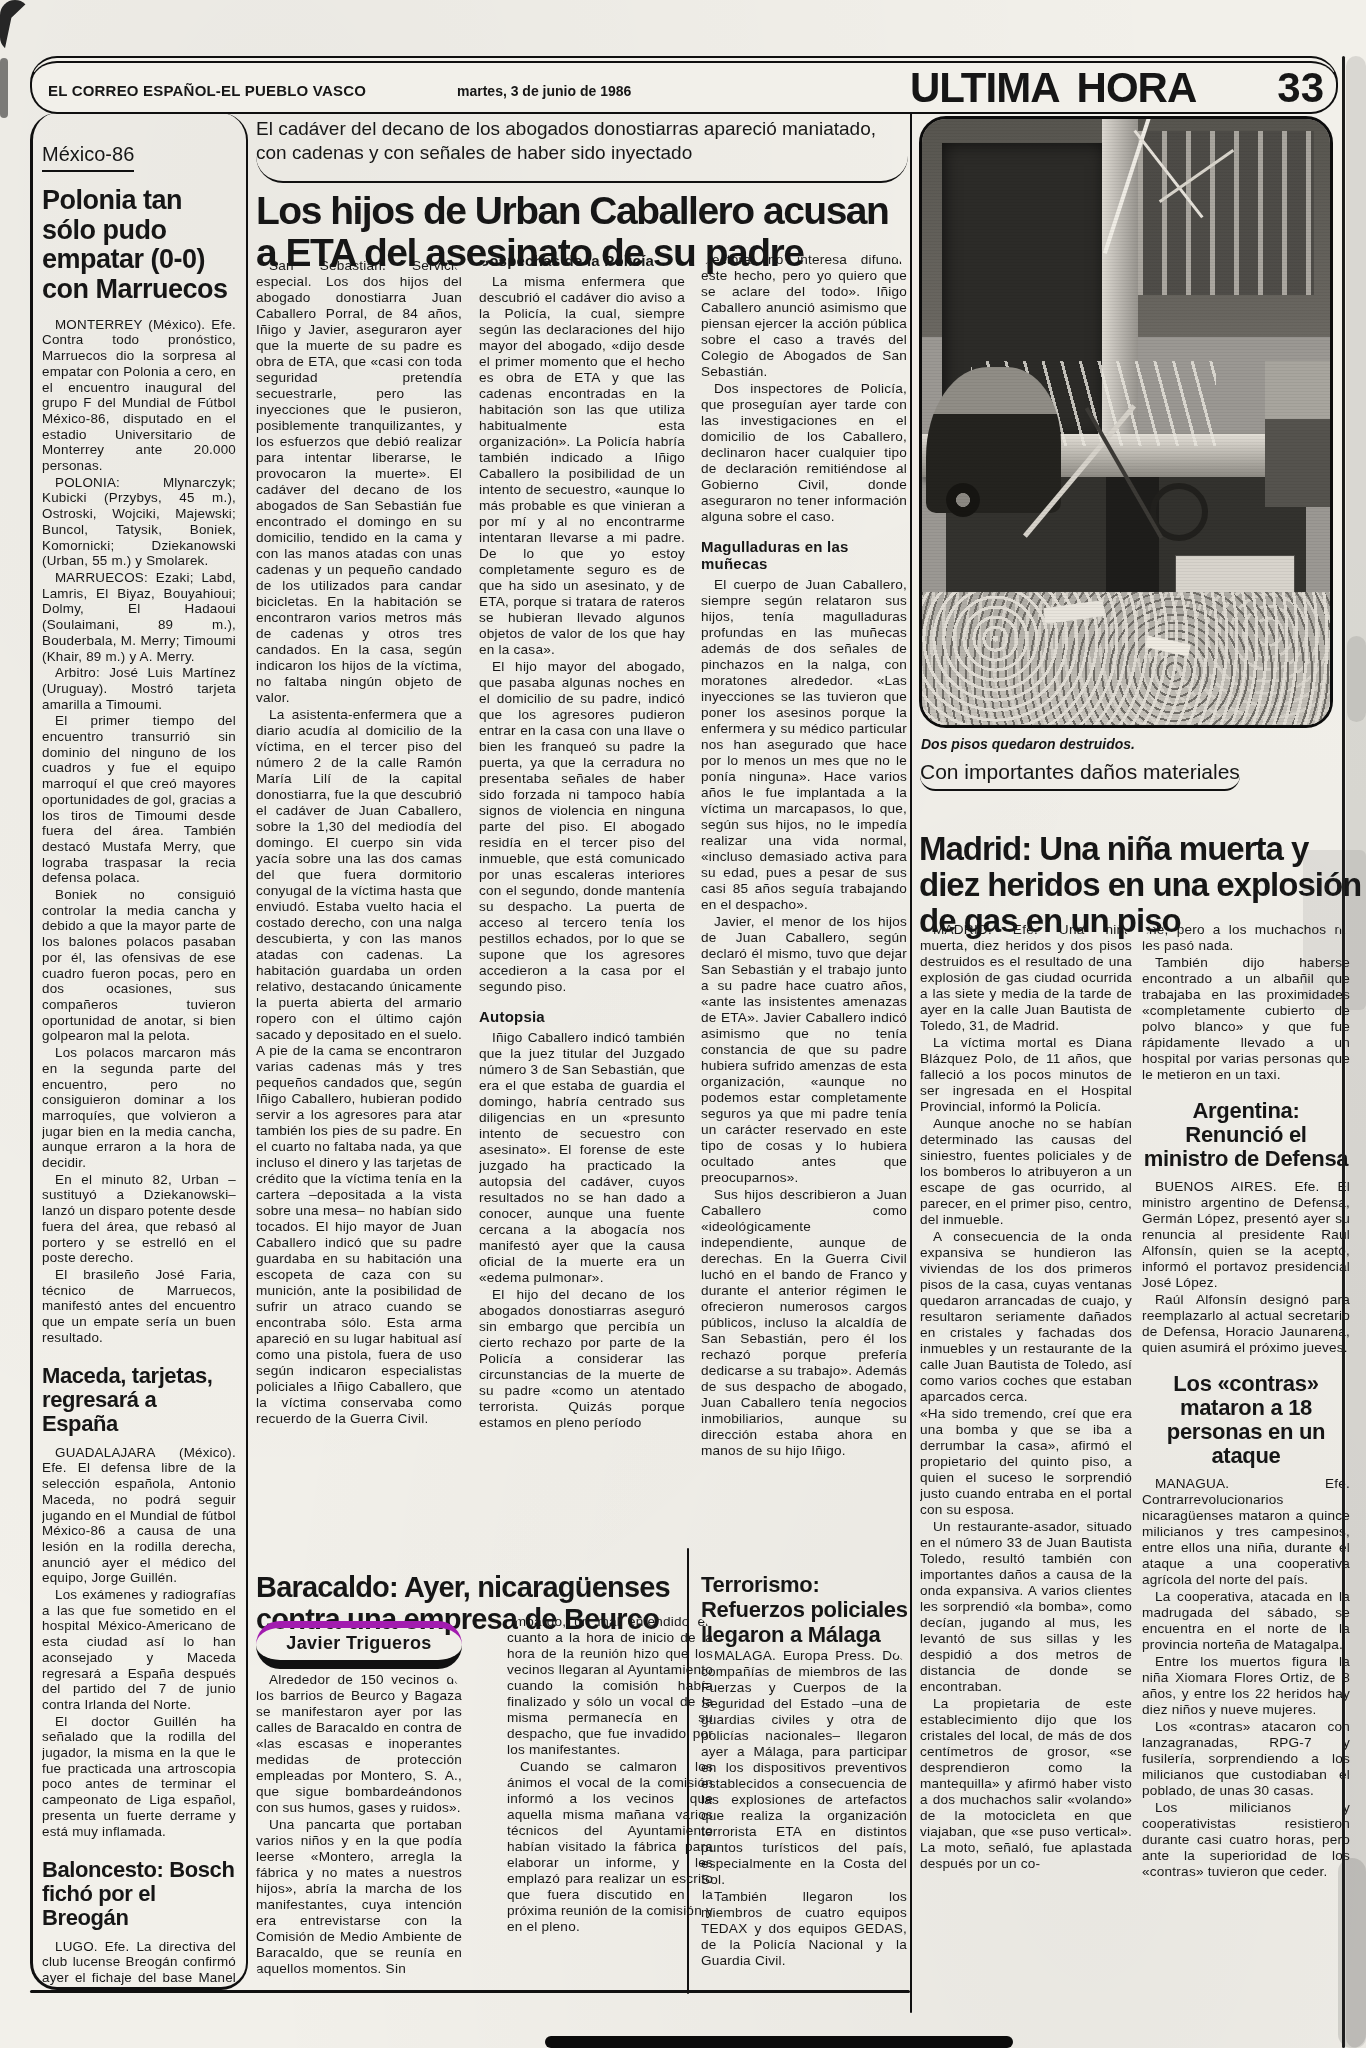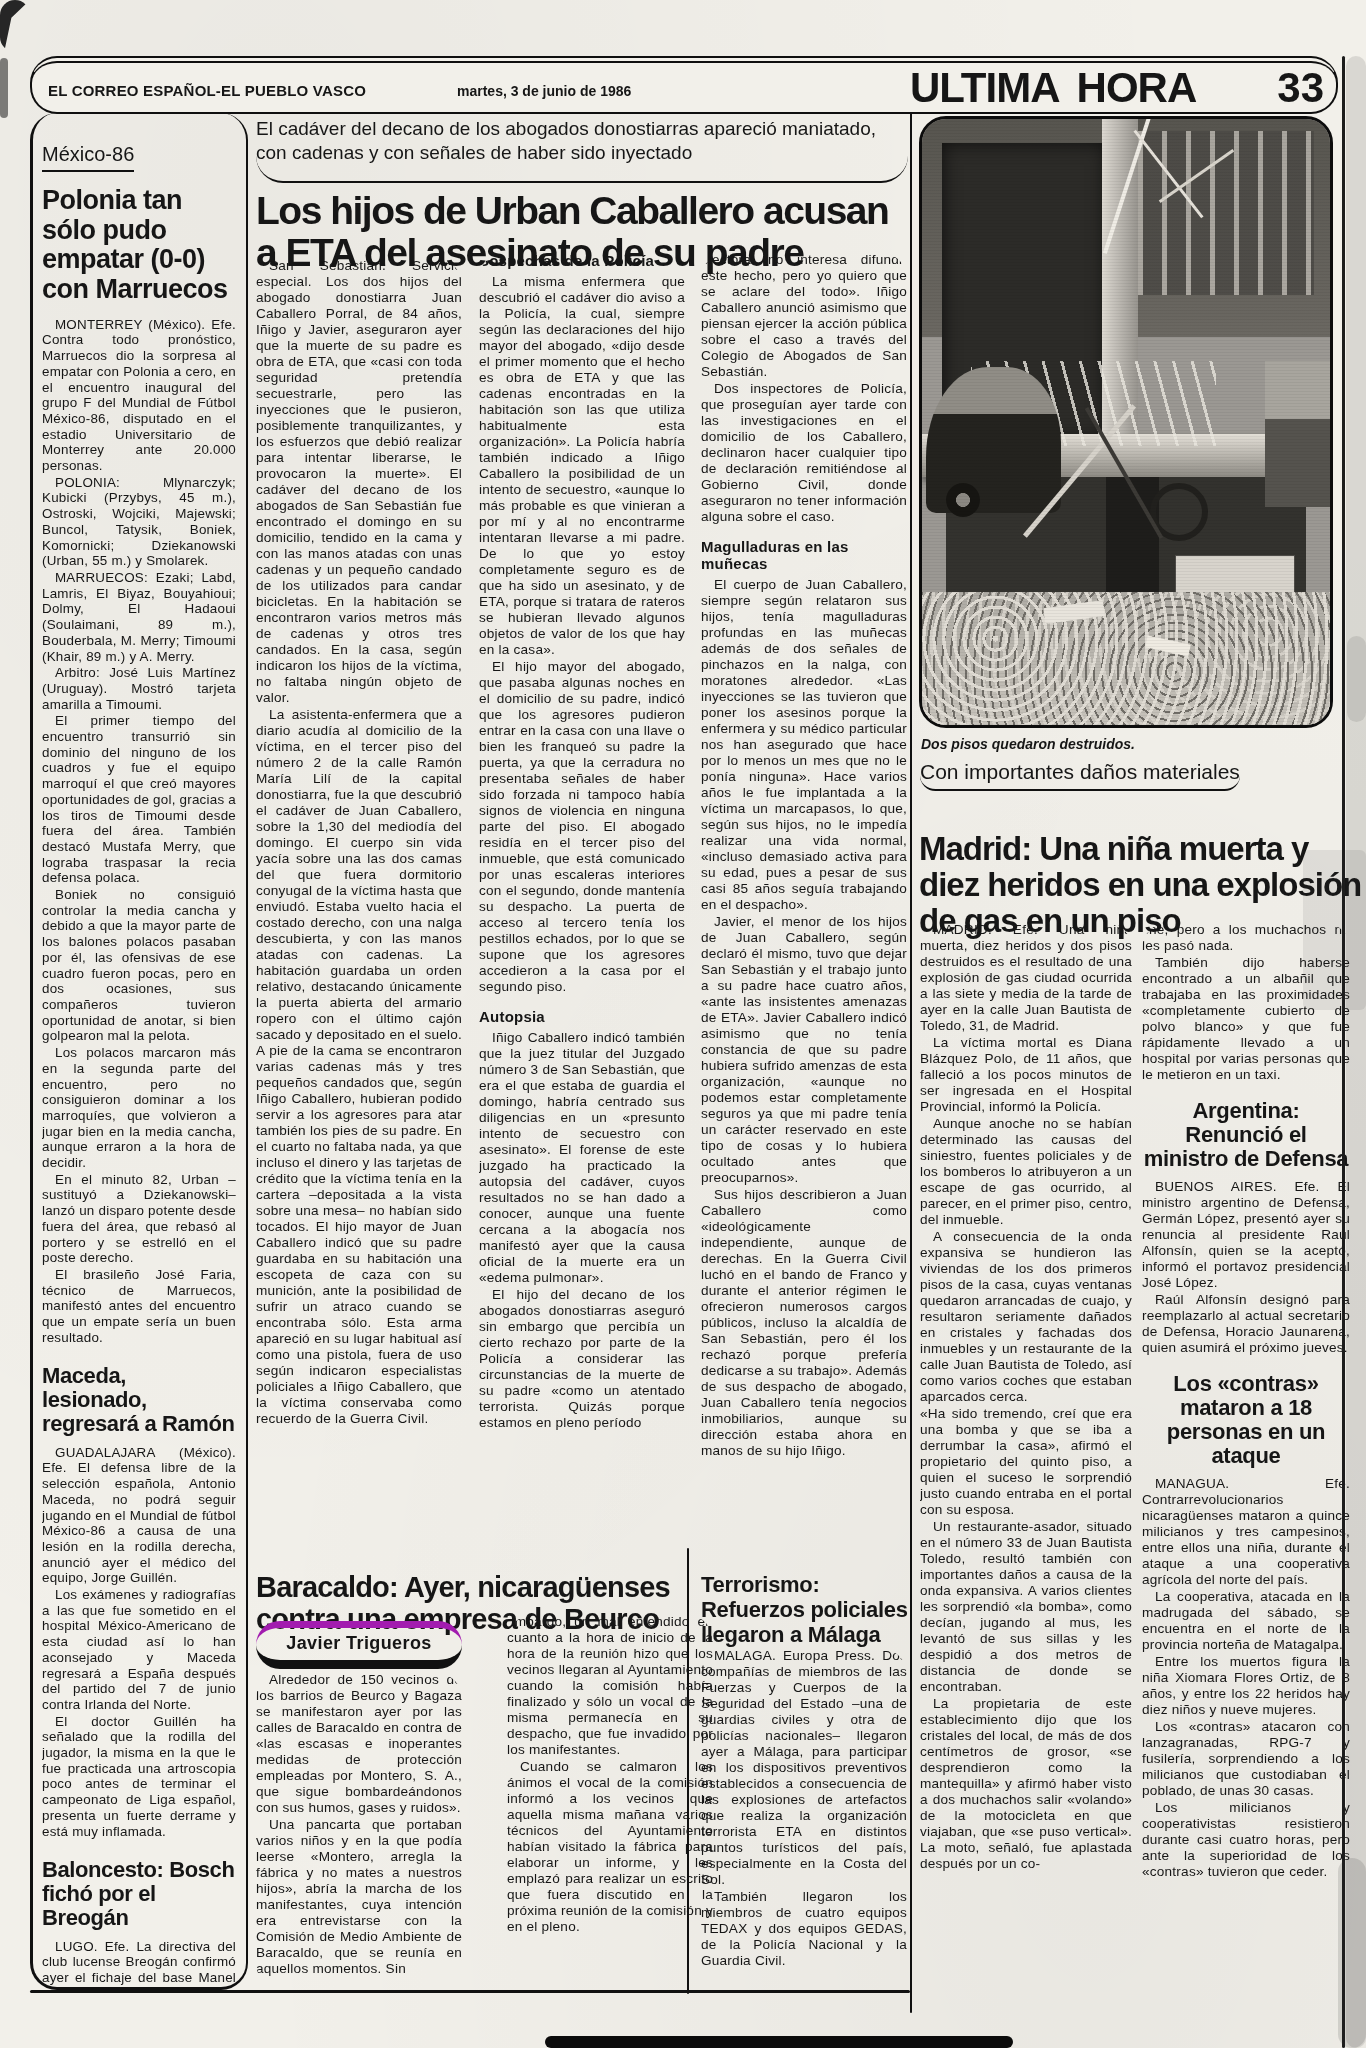--- a/index.html
+++ b/index.html
@@ -106,21 +106,21 @@
       <p>MONTERREY (México). Efe. Contra todo pronóstico, Marruecos dio la sorpresa al empatar con Polonia a cero, en el encuentro inaugural del grupo F del Mundial de Fútbol México-86, disputado en el estadio Universitario de Monterrey ante 20.000 personas.</p>
       <p>POLONIA: Mlynarczyk; Kubicki (Przybys, 45 m.), Ostroski, Wojciki, Majewski; Buncol, Tatysik, Boniek, Komornicki; Dziekanowski (Urban, 55 m.) y Smolarek.</p>
       <p>MARRUECOS: Ezaki; Labd, Lamris, El Biyaz, Bouyahioui; Dolmy, El Hadaoui (Soulaimani, 89 m.), Bouderbala, M. Merry; Timoumi (Khair, 89 m.) y A. Merry.</p>
       <p>Arbitro: José Luis Martínez (Uruguay). Mostró tarjeta amarilla a Timoumi.</p>
       <p>El primer tiempo del encuentro transurrió sin dominio del ninguno de los cuadros y fue el equipo marroquí el que creó mayores oportunidades de gol, gracias a los tiros de Timoumi desde fuera del área. También destacó Mustafa Merry, que lograba traspasar la recia defensa polaca.</p>
       <p>Boniek no consiguió controlar la media cancha y debido a que la mayor parte de los balones polacos pasaban por él, las ofensivas de ese cuadro fueron pocas, pero en dos ocasiones, sus compañeros tuvieron oportunidad de anotar, si bien golpearon mal la pelota.</p>
       <p>Los polacos marcaron más en la segunda parte del encuentro, pero no consiguieron dominar a los marroquíes, que volvieron a jugar bien en la media cancha, aunque erraron a la hora de decidir.</p>
       <p>En el minuto 82, Urban –sustituyó a Dziekanowski– lanzó un disparo potente desde fuera del área, que rebasó al portero y se estrelló en el poste derecho.</p>
       <p>El brasileño José Faria, técnico de Marruecos, manifestó antes del encuentro que un empate sería un buen resultado.</p>
     </div>
-  <h3 class="h-small">Maceda, lesionado, regresará a Ramón</h3>
+  <h3 class="h-small">Maceda, tarjetas, regresará a España</h3>
   <div class="col">
       <p>GUADALAJARA (México). Efe. El defensa libre de la selección española, Antonio Maceda, no podrá seguir jugando en el Mundial de fútbol México-86 a causa de una lesión en la rodilla derecha, anunció ayer el médico del equipo, Jorge Guillén.</p>
       <p>Los exámenes y radiografías a las que fue sometido en el hospital México-Americano de esta ciudad así lo han aconsejado y Maceda regresará a España después del partido del 7 de junio contra Irlanda del Norte.</p>
       <p>El doctor Guillén ha señalado que la rodilla del jugador, la misma en la que le fue practicada una artroscopia poco antes de terminar el campeonato de Liga español, presenta un fuerte derrame y está muy inflamada.</p>
     </div>
   <h3 class="h-small">Baloncesto: Bosch fichó por el Breogán</h3>
   <div class="col">
       <p>LUGO. Efe. La directiva del club lucense Breogán confirmó ayer el fichaje del base Manel Bosch, que en la última temporada perteneció a la plantilla del Cajabilbao.</p>
     </div>
 </div>

